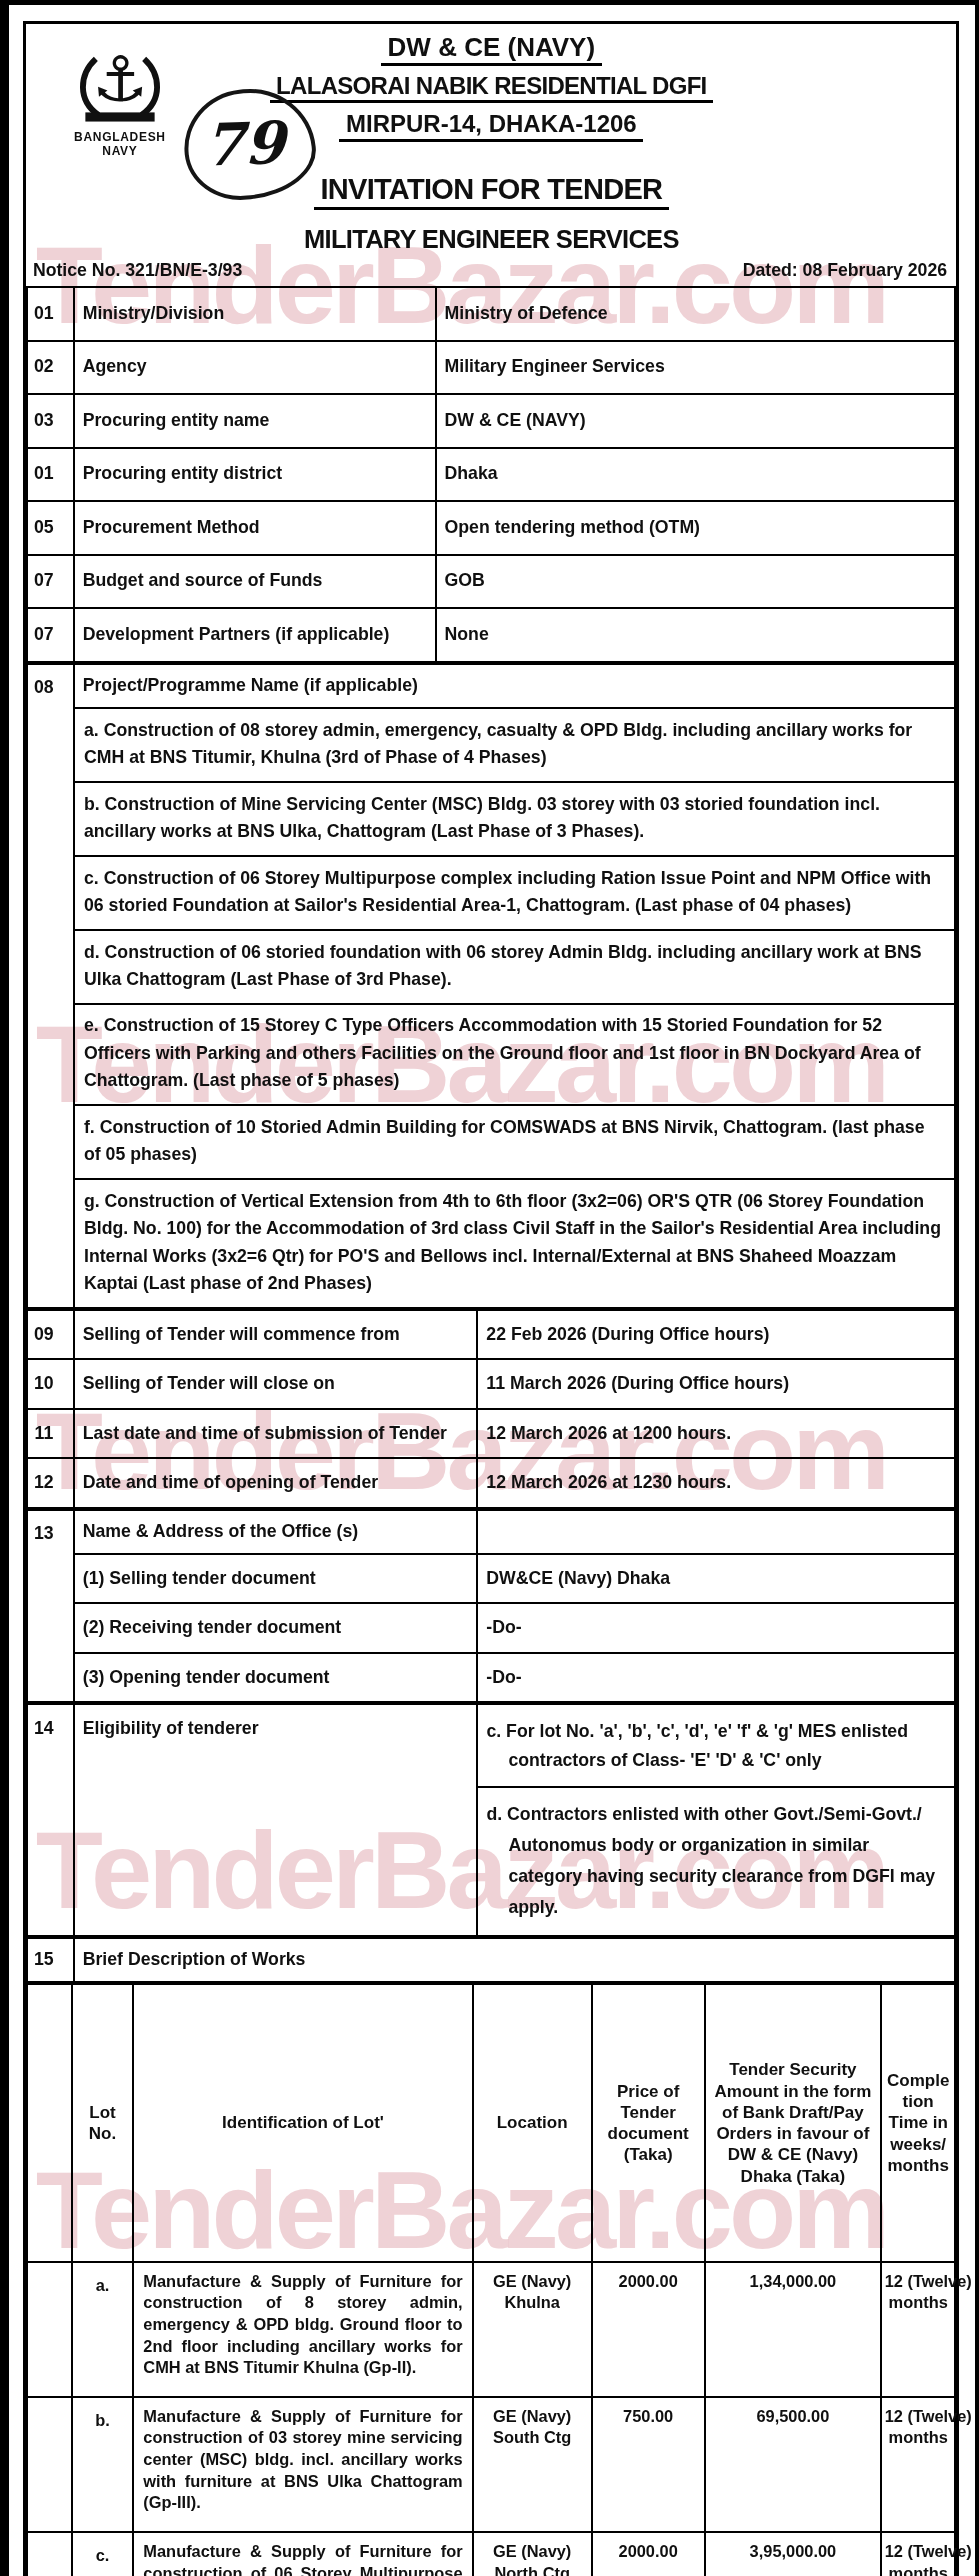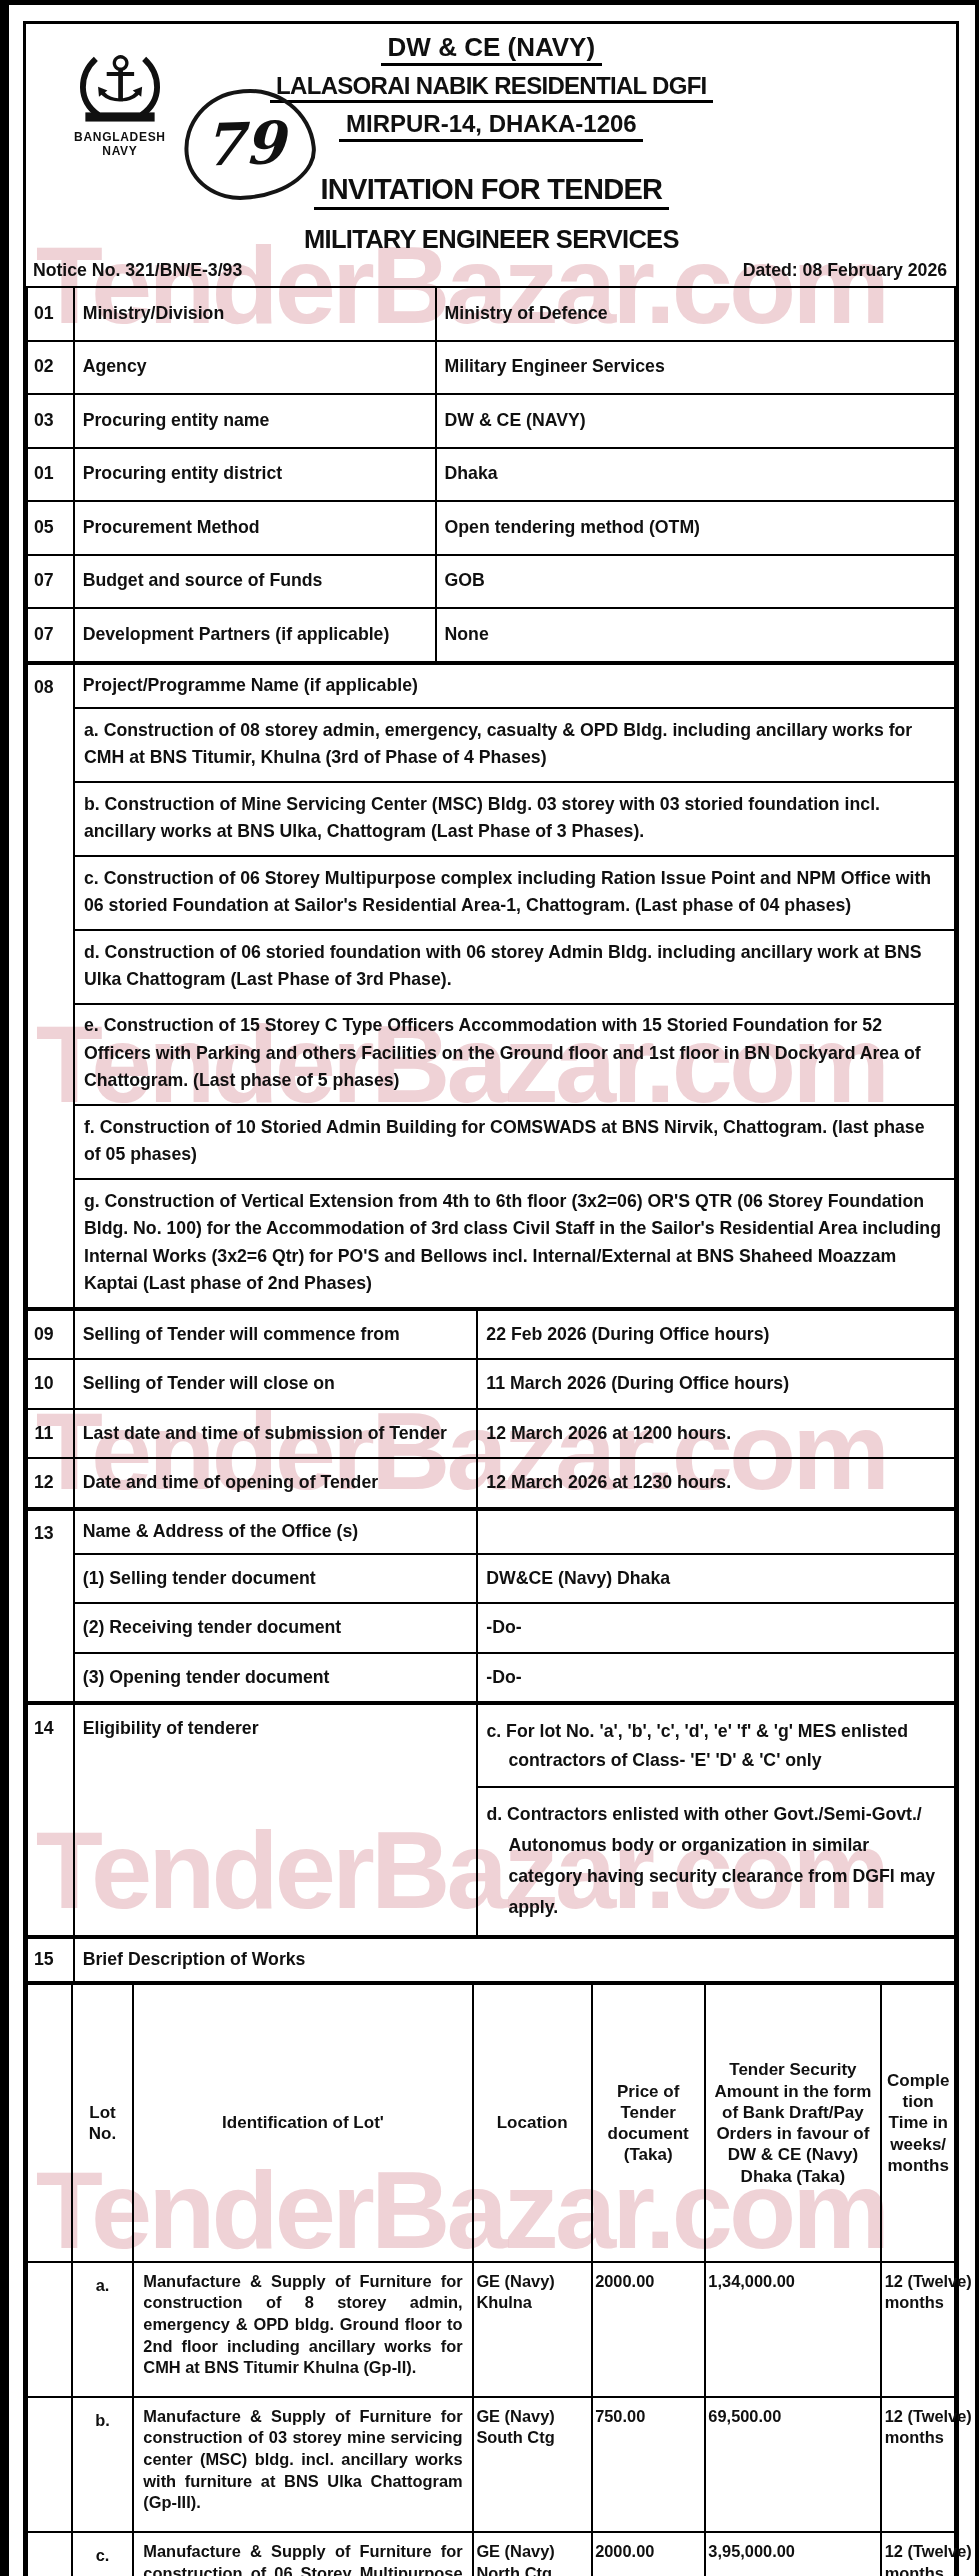--- a/index.html
+++ b/index.html
@@ -35,21 +35,21 @@
      padding:11.8px 7.9px;word-wrap:break-word;}
   td.sl{text-align:center;padding-left:2.6px;padding-right:16px;}
   .tbl-info td{padding-top:13.8px;padding-bottom:13.8px;}
   .proj-item{padding:7.9px 10.5px 9.2px 9.2px;line-height:1.55;}
   .sub-label{padding-left:8px;}
   .hang{padding-left:30px;text-indent:-22px;}
   
   .tbl-works td{font-size:16.4px;line-height:1.32;}
   .tbl-works .hd{height:265px;vertical-align:middle;text-align:center;font-size:17px;line-height:1.25;padding:5.2px 3.9px;}
   .tbl-works .ident{text-align:justify;padding:7.9px 9.2px 17px;margin-left:39px;}
-  .tbl-works .cen{text-align:left;padding:7.9px 2.6px;border-radius:25px;}
+  .tbl-works .cen{text-align:center;padding:7.9px 2.6px;border-radius:25px;}
   .nowrap{white-space:nowrap;}
   .lot-letter{text-align:center;}
 </style>
 </head>
 <body>
 
 <div class="page">
 
   <div class="wm" style="top:216px">TenderBazar.com</div>
   <div class="wm" style="top:995px">TenderBazar.com</div>

